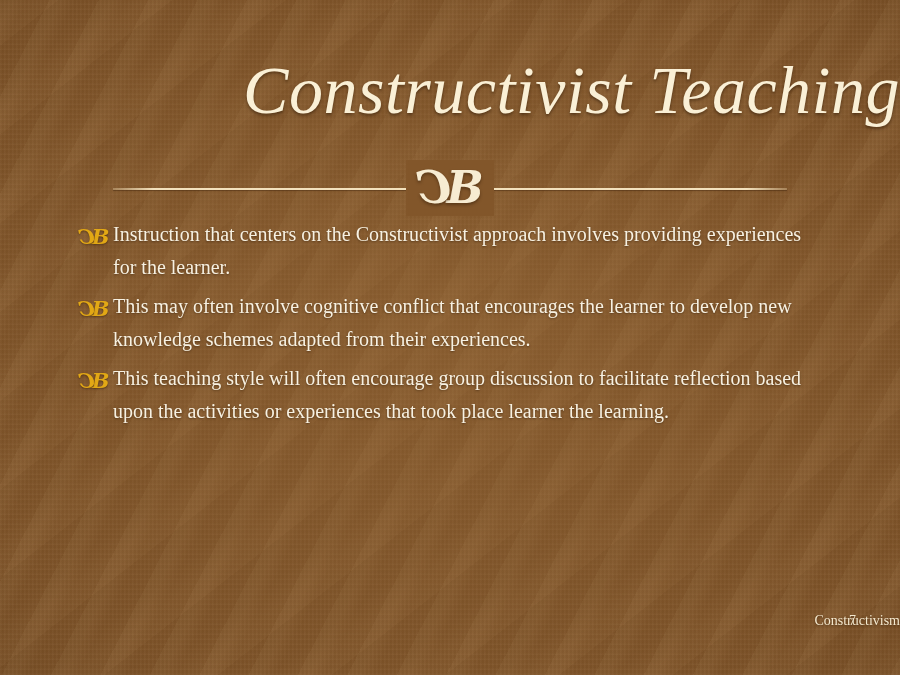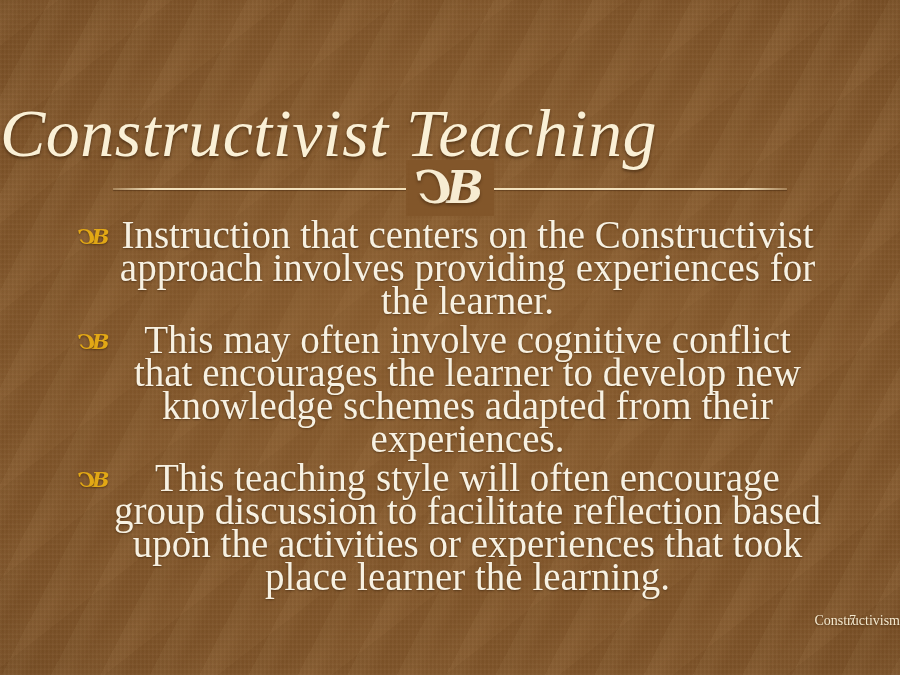--- a/index.html
+++ b/index.html
@@ -48,29 +48,28 @@
     font-family: "Liberation Serif", "DejaVu Serif", serif;
     -webkit-font-smoothing: antialiased;
   }
 
   
   .title {
     position: absolute;
     top: 56px;
     left: 0;
     width: 900px;
-    text-align: left;
+    text-align: right;
     font-style: italic;
     font-size: 68px;
     line-height: 1.02;
     letter-spacing: 0.5px;
     color: #faf0d6;
     text-shadow: 0 2px 3px rgba(50,28,8,0.55);
     white-space: nowrap;
-    margin-top: 43px;
   }
 
   
   .divider {
     position: absolute;
     top: 160px;
     left: 0;
     width: 900px;
     height: 56px;
   }
@@ -140,25 +139,24 @@
     font-family: "DejaVu Serif", "Liberation Serif", serif;
     user-select: none;
   }
   .bullet-marker .c-part {
     display: inline-block;
     transform: scaleX(-1);
     margin-right: -3px;
   }
   .bullet-text {
     flex: 1 1 auto;
-    font-size: 39px;
+    font-size: 20px;
     line-height: 33px;
     color: #f7f1e2;
     text-shadow: 0 1px 2px rgba(50,28,8,0.5);
-    text-align: center;
   }
 
   
   .footer-title {
     position: absolute;
     left: 0;
     top: 613px;
     width: 900px;
     text-align: right;
     font-size: 14px;

